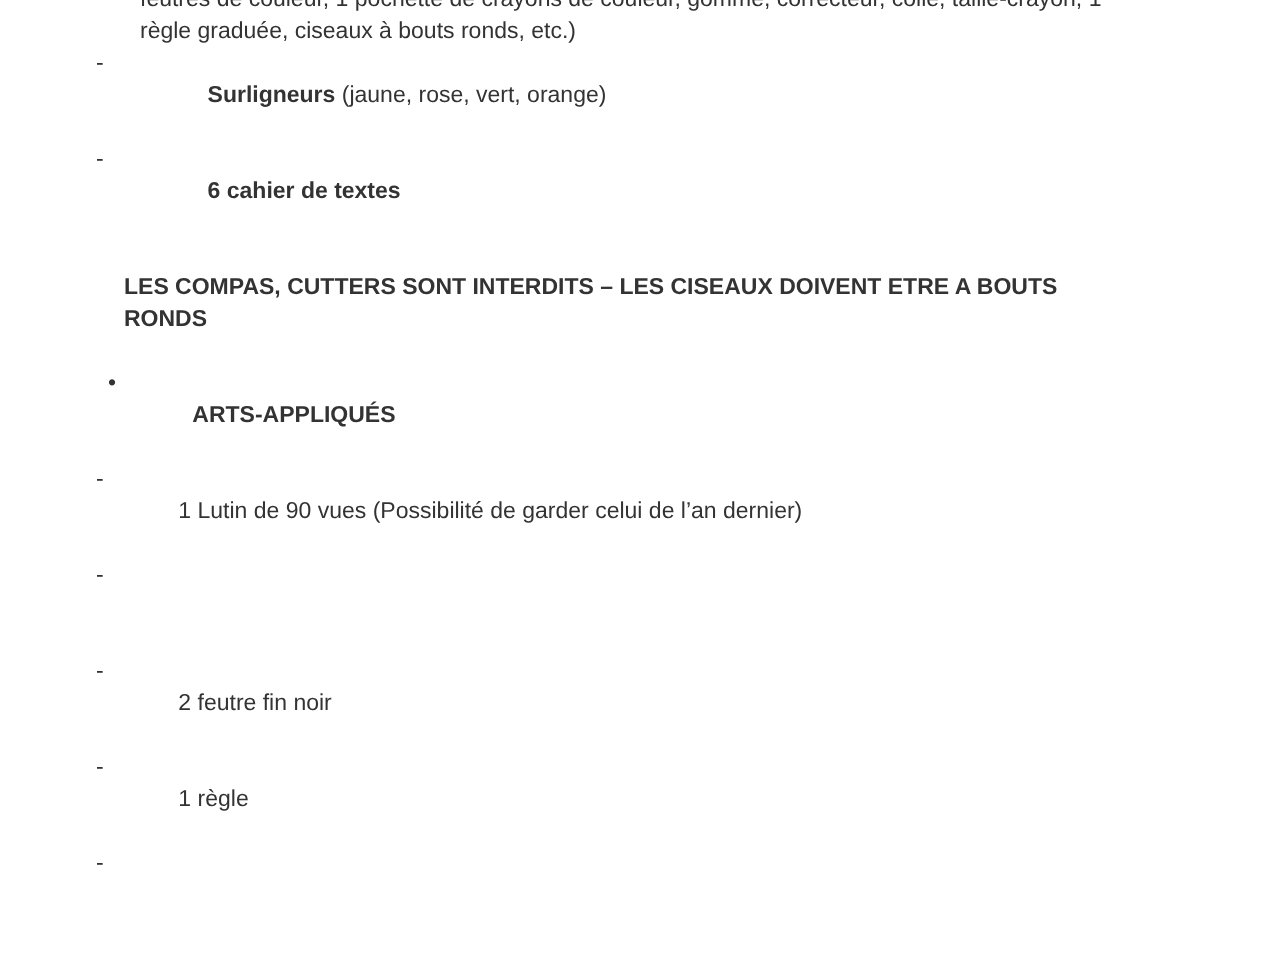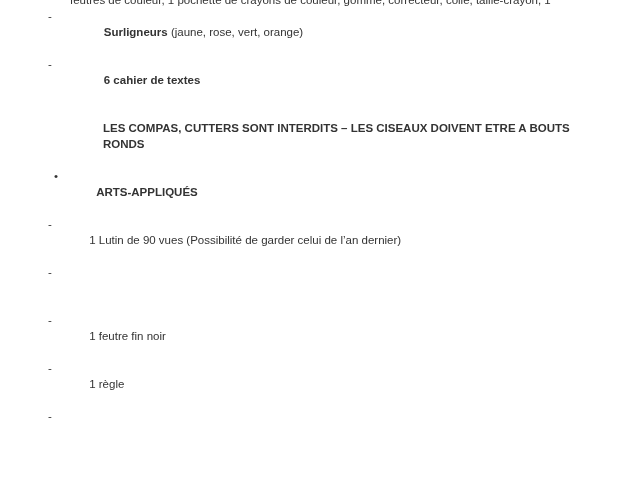--- a/index.html
+++ b/index.html
@@ -16,31 +16,32 @@
   .line { line-height: 16px; white-space: pre; }
   .cont { padding-left: 70px; }
   .strong { font-weight: 700; margin-left: 21px; }
 
   
   .li { position: relative; padding-left: 70px; line-height: 16px; white-space: pre; }
   .li .b { position: absolute; left: 48px; top: 0; }
   .sec-title { position: relative; padding-left: 77px; line-height: 16px; font-weight: 700; white-space: pre; }
   .sec-title .b { position: absolute; left: 54px; top: 0; font-weight: 400; }
 
-  .warning { margin-top: 16px; padding-left: 83px; margin-left: 20px; }
+  .warning { margin-top: 16px; padding-left: 62px; }
   .warning .line { font-weight: 700; }
 
   .sec-arts { margin-top: 16px; }
 </style>
 </head>
 <body>
 
 <div class="doc">
 
   <div class="line cont">feutres de couleur, 1 pochette de crayons de couleur, gomme, correcteur, colle, taille-crayon, 1</div>
+  <div class="line cont">règle graduée, ciseaux à bouts ronds, etc.)</div>
 
   <div class="li">
     <span class="b">-</span><span class="strong">Surligneurs</span><span> (jaune, rose, vert, orange)</span>
   </div>
   <div class="li">
     <span class="b">-</span><span class="strong">6 cahier de textes</span>
   </div>
 
   <div class="warning">
     <div class="line">LES COMPAS, CUTTERS SONT INTERDITS – LES CISEAUX DOIVENT ETRE A BOUTS</div>
@@ -51,21 +52,21 @@
     <div class="sec-title">
       <span class="b">•</span><span>ARTS-APPLIQUÉS</span>
     </div>
     <div class="li">
       <span class="b">-</span><span>1 Lutin de 90 vues (Possibilité de garder celui de l’an dernier)</span>
     </div>
     <div class="li">
       <span class="b">-</span>
     </div>
     <div class="li">
-      <span class="b">-</span><span>1 feutre fin noir</span>
+      <span class="b">-</span><span>2 feutre fin noir</span>
     </div>
     <div class="li">
       <span class="b">-</span><span>1 règle</span>
     </div>
     <div class="li">
       <span class="b">-</span>
     </div>
   </div>
 
 </div>

